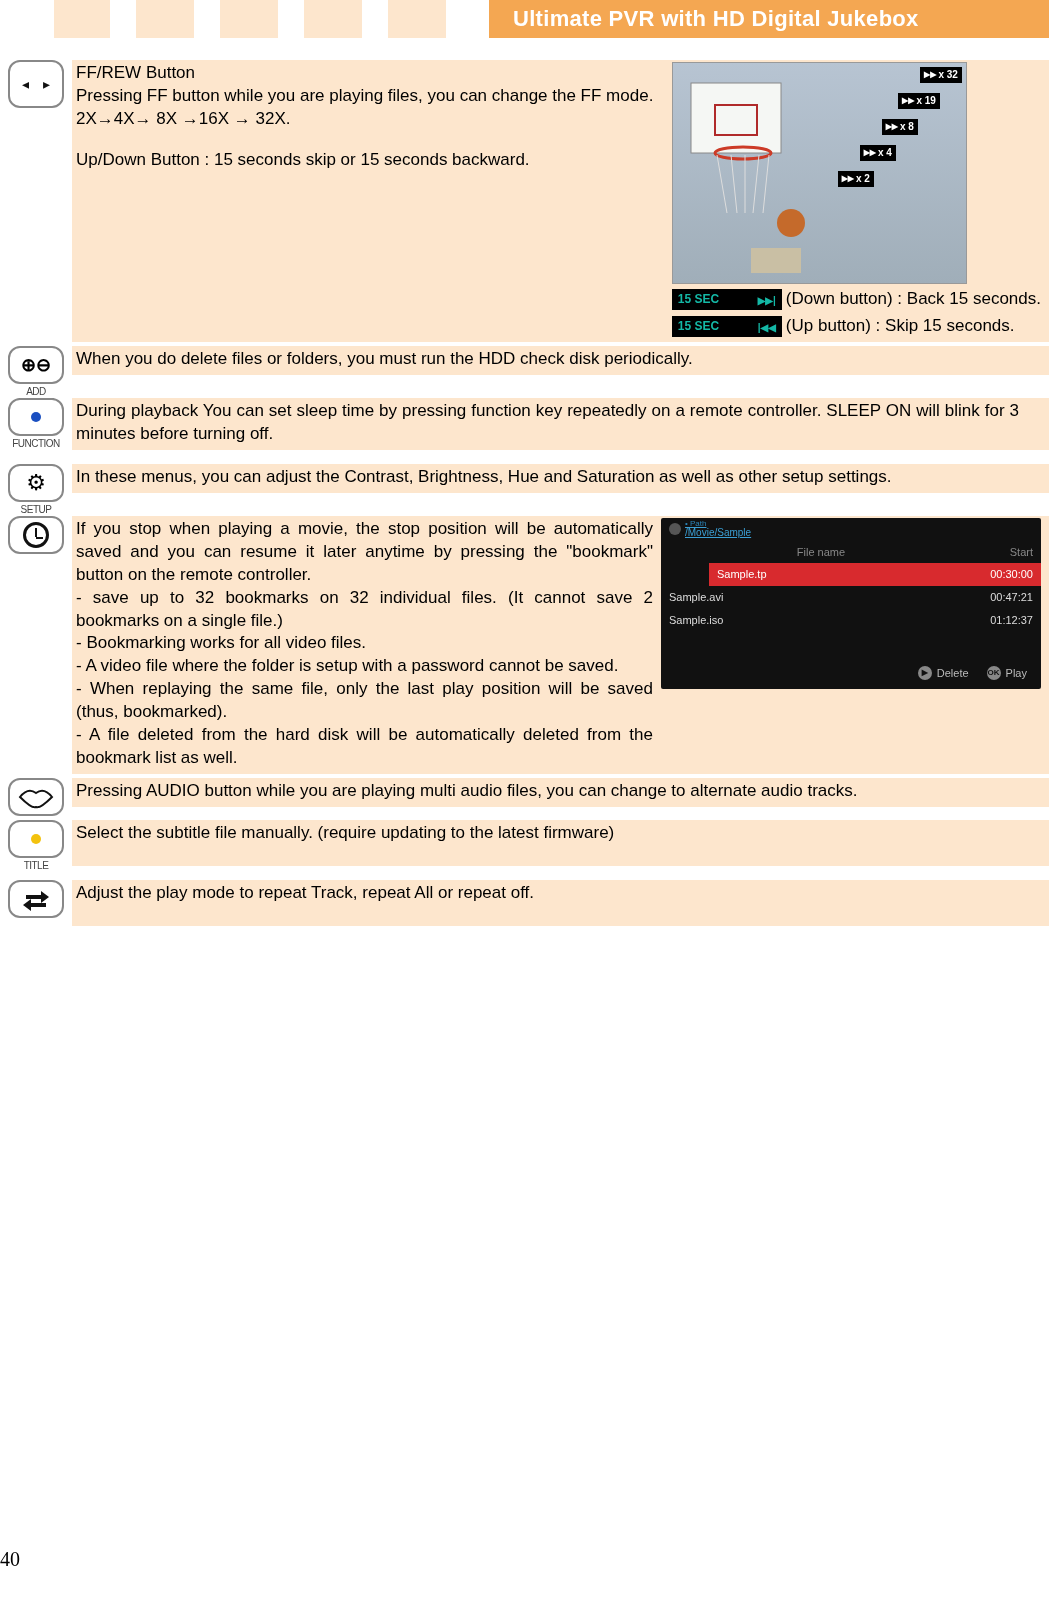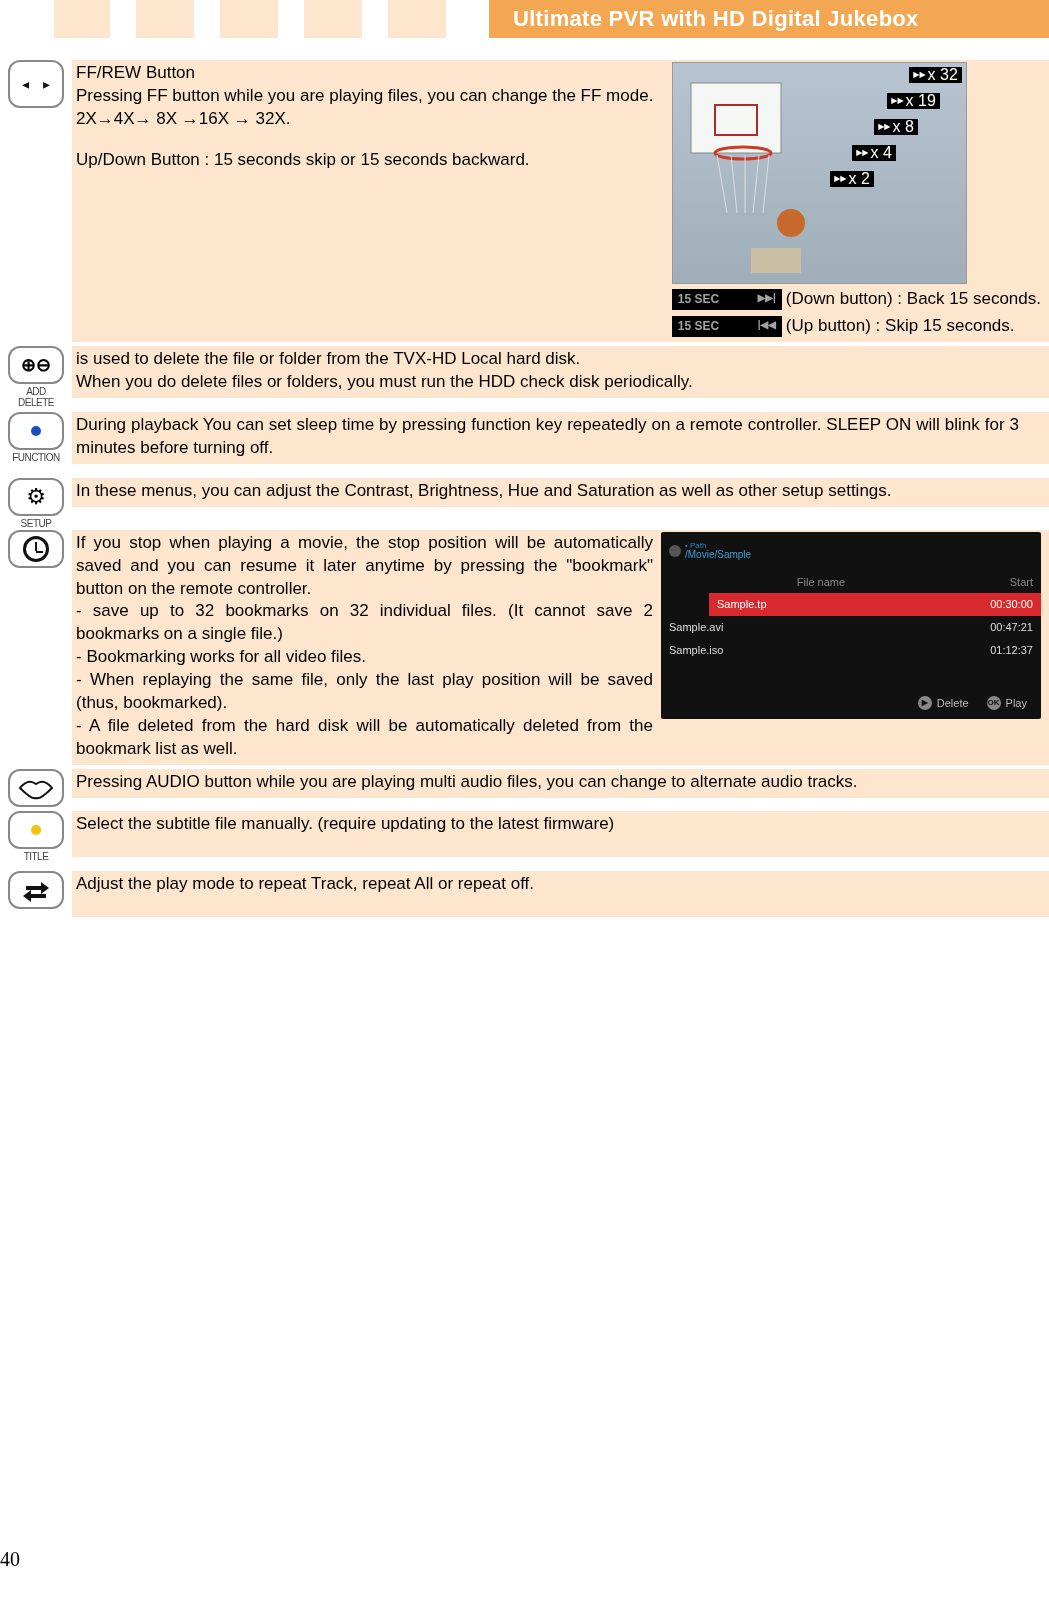--- a/index.html
+++ b/index.html
@@ -82,57 +82,57 @@
   .basketball-img {
     width: 295px; height: 222px;
     background: linear-gradient(to bottom, #b7c4d2 0%, #a0aeb9 100%);
     border: 1px solid #999;
     position: relative;
     overflow: hidden;
   }
   .speed-badge {
     position: absolute;
     background: #000; color: #fff;
-    font-size: 16px; font-weight: normal;
+    font-size: 10px; font-weight: bold;
     padding: 2px 4px;
     display: flex; align-items: center;
     height: 16px;
   }
   .speed-badge::before { content:"▶▶"; font-size:8px; margin-right:2px; color:#fff; }
   .sec-labels {
     display:flex; flex-direction:column; gap:4px;
     margin-top:4px;
   }
   .sec-label-row { display:flex; align-items:center; gap:4px; }
   .sec-badge {
-    background:#000; color:#a3a3a3;
+    background:#000; color:#14b8a6;
     font-size:12px; font-weight:bold;
     padding:2px 6px;
-    display:flex; align-items:flex-start; gap:6px;
+    display:flex; align-items:flex-end; gap:6px;
     width:110px; justify-content:space-between;
   }
   .sec-badge .arrow { font-size:10px; }
   .bookmark-ui {
     width: 380px;
     background: #111;
     color: #ddd;
     font-size: 11px;
     border-radius: 2px;
     overflow: hidden;
   }
   .bm-tabs { display:flex; }
   .bm-tab {
     flex:1; text-align:center;
     padding:8px 0;
     background:#3a3a3a;
     color:#9a9a9a;
     font-size:13px;
   }
   .bm-tab.active { background:#000; color:#fff; font-weight:bold; }
-  .bm-path { padding:10px 8px; color:#3b9fd4; font-size:10px; display:flex; align-items:center; gap:4px;}
+  .bm-path { padding:2px 8px; color:#3b9fd4; font-size:10px; display:flex; align-items:center; gap:4px;text-decoration:underline;}
   .bm-pin { width:12px;height:12px;background:#555;border-radius:50%;display:inline-block;}
   .bm-header { display:flex; padding:4px 8px; color:#888; font-size:11px;}
   .bm-header .fn { flex:1; text-align:center;}
   .bm-header .st { width:60px; text-align:right;}
   .bm-row { display:flex; padding:4px 8px; font-size:11px;}
   .bm-row.hl { background:#d82a2e; color:#fff;margin-left:48px;}
   .bm-row .fn { flex:1;}
   .bm-row .st { width:60px; text-align:right;}
   .bm-footer { display:flex; justify-content:flex-end; gap:18px; padding:10px 14px 8px; font-size:11px; color:#bbb;}
   .bm-footer .btn { display:flex; align-items:center; gap:5px;}
@@ -232,21 +232,20 @@
   <div class="row">
     <div class="icon-col">
       <div class="remote-icon small">
         <div class="ad-icon">
             <span class="top">⊕⊖</span>
           </div>
         <div class="sub">ADD DELETE</div>
       </div>
     </div>
     <div class="body-col noimg">
-      <div>is used to delete the file or folder from the TVX-HD Local hard disk.</div>
       <div>When you do delete files or folders, you must run the HDD check disk periodically.</div>
     </div>
   </div>
 
   <div class="row" style="margin-top:14px">
     <div class="icon-col">
       <div class="remote-icon small">
         <span class="dot-blue"></span>
         <div class="sub">FUNCTION</div>
       </div>
@@ -269,20 +268,21 @@
       <div class="remote-icon small">
         <span class="clock-icon"></span>
       </div>
     </div>
     <div class="body-col">
       <div class="two-col">
         <div class="text-side justify">
           <div>If you stop when playing a movie, the stop position will be automatically saved and you can resume it later anytime by pressing the "bookmark" button on the remote controller.</div>
           <div>- save up to 32 bookmarks on 32 individual files. (It cannot save 2 bookmarks on a single file.)</div>
           <div>- Bookmarking works for all video files.</div>
+          <div>- A video file where the folder is setup with a password cannot be saved.</div>
           <div>- When replaying the same file, only the last play position will be saved (thus, bookmarked).</div>
           <div>- A file deleted from the hard disk will be automatically deleted from the bookmark list as well.</div>
         </div>
         <div class="img-side">
           <div class="bookmark-ui">
             <div class="bm-path">
               <span class="bm-pin"></span>
               <span style="display:flex;flex-direction:column;line-height:1.05">
                 <span style="color:#2b84b8;font-size:8px">• <span>Path</span></span>
                 <span>/Movie/Sample</span>

